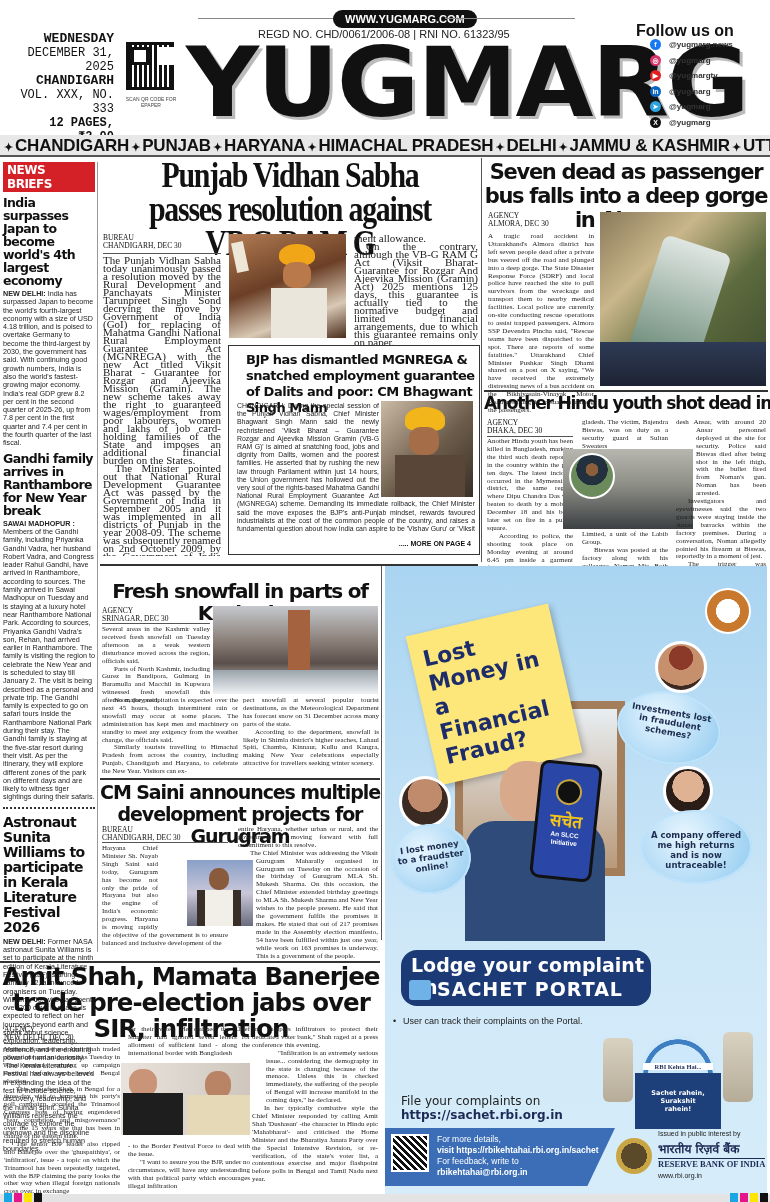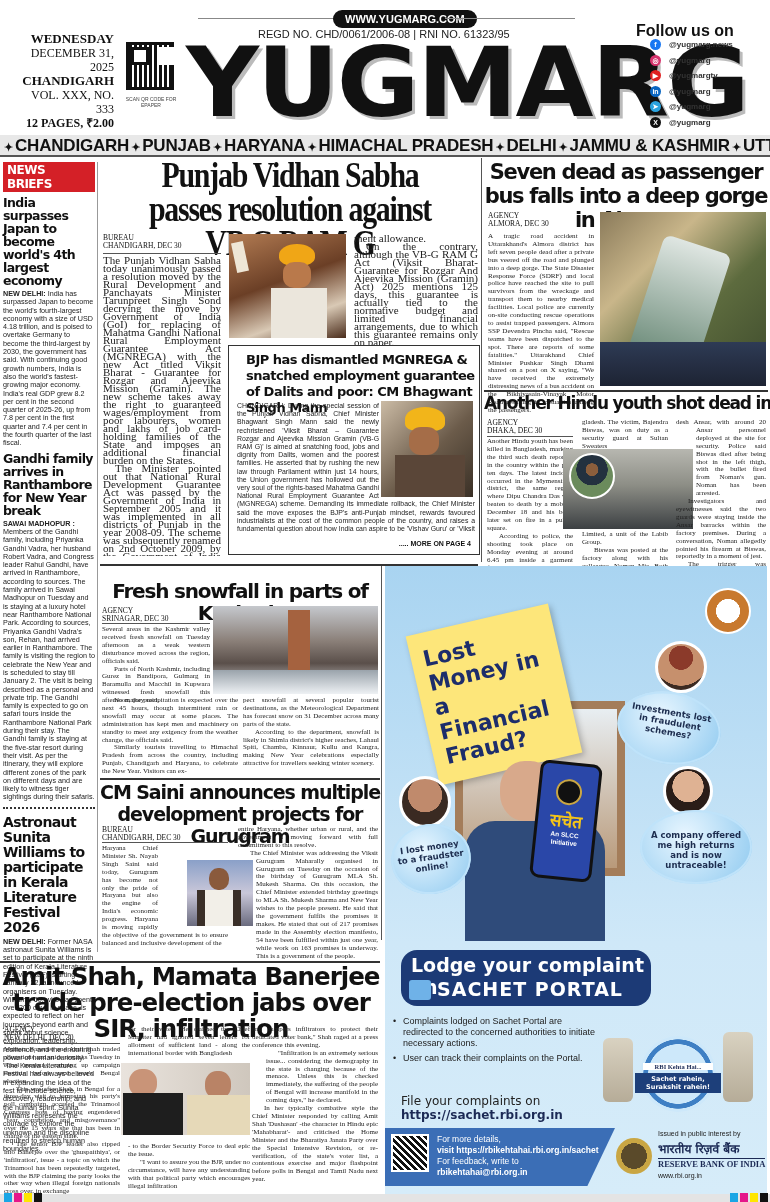--- a/index.html
+++ b/index.html
@@ -1,20 +1,20 @@
 <!DOCTYPE html>
 <html><head>
 <meta charset="utf-8">
 <style>
 *{box-sizing:border-box;margin:0;padding:0}
 body{width:770px;height:1202px;background:#fff;font-family:"Liberation Serif",serif;color:#111;overflow:hidden;position:relative}
 .abs{position:absolute}
 
 #mast{left:0;top:0;width:770px;height:138px}
-.dateblock{left:14px;top:32px;width:100px;text-align:right;font-family:Liberation Serif, serif;line-height:14px}
+.dateblock{left:14px;top:32px;width:100px;text-align:right;font-family:Liberation Mono, monospace;line-height:14px}
 .dateblock .b{font-weight:bold;font-size:13px}
 .dateblock .n{font-size:12px}
 .qr{left:126px;top:42px;width:48px;height:48px;background:
  repeating-linear-gradient(90deg,#111 0 3px,#fff 3px 5px),#111;border:3px solid #111}
 .qr:before{content:"";position:absolute;left:2px;top:2px;width:12px;height:12px;border:3px solid #111;background:#fff;box-shadow:28px 0 0 -0px #fff}
 .qrcap{left:124px;top:96px;width:54px;font-size:5px;text-align:center;color:#444;font-family:"Liberation Sans",sans-serif;line-height:6px}
 .url{left:333px;top:10px;height:18px;padding:0 12px;background:#111;color:#fff;border-radius:9px;font-family:"Liberation Sans",sans-serif;font-weight:bold;font-size:11px;line-height:18px}
 .urlline{top:18px;height:1px;background:#888}
 .regd{left:258px;top:28px;font-family:"Liberation Sans",sans-serif;font-size:11px;color:#222}
 .logo{left:186px;top:34px;width:440px;height:98px;font-family:"DejaVu Sans",sans-serif;font-weight:bold;font-size:96px;line-height:98px;letter-spacing:-2px;color:#111;text-shadow:3px 3px 0 #bbb;transform:scaleX(1.05);transform-origin:left}
@@ -230,21 +230,21 @@
   <p>The senior BJP leader also ripped into Banerjee over the 'ghuspaithiya', or 'infiltration', issue - a topic on which the Trinamool has been repeatedly targeted, with the BJP claiming the party looks the other way when illegal foreign nationals cross over, in exchange</p>
 </div>
 <div class="abs bodytxt" style="left:128px;top:1026px;width:122px;font-size:7px;line-height:7.9px">for their votes. He claimed the Chief Minister had ignored seven letters for allotment of sufficient land - along the international border with Bangladesh</div>
 <div class="abs photo" style="left:121px;top:1063px;width:129px;height:72px;background:linear-gradient(90deg,#e9e3dd,#cfc7bd)">
   <div class="abs" style="left:8px;top:6px;width:28px;height:28px;border-radius:45%;background:#c99478"></div>
   <div class="abs" style="left:2px;top:30px;width:60px;height:42px;background:#1e1e1e"></div>
   <div class="abs" style="left:84px;top:8px;width:26px;height:28px;border-radius:45%;background:#b98366"></div>
   <div class="abs" style="left:66px;top:32px;width:63px;height:40px;background:#e6d9b8"></div>
 </div>
 <div class="abs bodytxt" style="left:128px;top:1143px;width:122px;font-size:7px;line-height:7.9px">
-  <p class="first">- to the Border Security Force to deal epic the issue.</p>
+  <p class="first">- to the Border Festival Force to deal with the issue.</p>
   <p>"I want to assure you the BJP, under no circumstance, will have any understanding with that political party which encourages illegal infiltration</p>
 </div>
 <div class="abs bodytxt" style="left:252px;top:1026px;width:126px;font-size:7px;line-height:7.9px">
   <p class="first">and pampers infiltrators to protect their dedicated voter bank," Shah raged at a press conference this evening.</p>
   <p style="padding-left:14px">"Infiltration is an extremely serious issue... considering the demography in the state is changing because of the menace. Unless this is checked immediately, the suffering of the people of Bengal will increase manifold in the coming days," he declared.</p>
   <p>In her typically combative style the Chief Minister responded by calling Amit Shah 'Dushasan' -the character in Hindu epic 'Mahabharat'- and criticised the Home Minister and the Bharatiya Janata Party over the Special Intensive Revision, or re-verification, of the state's voter list, a contentious exercise and major flashpoint before polls in Bengal and Tamil Nadu next year.</p>
 </div>
 
 <div class="abs ad">
   <div class="abs" style="left:320px;top:22px;width:46px;height:46px;border-radius:50%;background:radial-gradient(#fff 0 40%,#c8792e 41%);border:2px solid #fff"></div>
@@ -265,31 +265,30 @@
   <div class="abs bubble" style="left:6px;top:258px;width:80px;height:70px;font-size:8.5px;line-height:10px;padding:18px 6px 0;transform:rotate(-8deg)">I lost money to a fraudster online!</div>
   <div class="abs face" style="left:278px;top:200px;width:50px;height:50px;background:radial-gradient(circle at 50% 40%,#dfb293 0 45%,#2a1d18 46%)"></div>
   <div class="abs bubble" style="left:255px;top:244px;width:112px;height:74px;font-size:8.5px;line-height:10px;padding:20px 8px 0">A company offered me high returns and is now untraceable!</div>
 
   <div class="abs portal" style="left:16px;top:384px;width:250px;height:56px">
     <div class="abs" style="left:10px;top:4px;font-size:19px;line-height:22px">Lodge your complaint on</div>
     <div class="abs" style="left:8px;top:30px;width:22px;height:20px;background:#6fb2e8;border-radius:3px"></div>
     <div class="abs" style="left:36px;top:27px;font-size:19px;line-height:24px;letter-spacing:1px">SACHET PORTAL</div>
   </div>
   <ul class="abs adlist" style="left:8px;top:450px;width:205px">
-    <li>Complaints lodged on Sachet Portal are redirected to the concerned authorities to initiate necessary actions.</li>
     <li>User can track their complaints on the Portal.</li>
   </ul>
   <div class="abs" style="left:16px;top:528px;font-family:'DejaVu Sans',sans-serif;font-size:12px;line-height:14px;color:#222">File your complaints on</div>
   <div class="abs" style="left:16px;top:542px;font-family:'DejaVu Sans',sans-serif;font-weight:bold;font-size:12px;line-height:14px;color:#1c2a55">https://sachet.rbi.org.in</div>
 
   <div class="abs" style="left:218px;top:472px;width:30px;height:64px;background:linear-gradient(#d9d2c1,#b6ac98);border-radius:6px"></div>
   <div class="abs" style="left:338px;top:466px;width:30px;height:70px;background:linear-gradient(#d9d2c1,#b6ac98);border-radius:6px"></div>
   <div class="abs" style="left:255px;top:470px;width:76px;height:76px;border-radius:50%;background:radial-gradient(#cde8fa 0 55%,#3e7fc4 56% 64%,#cde8fa 65%)"></div>
   <div class="abs" style="left:258px;top:497px;width:70px;font-family:'Liberation Serif',serif;font-weight:bold;font-size:6.5px;color:#1c2a55;text-align:center;background:#fff">RBI Kehta Hai...</div>
-  <div class="abs" style="left:250px;top:507px;width:86px;padding:2px;background:#1d3f7a;color:#fff;font-family:'DejaVu Sans',sans-serif;font-weight:bold;font-size:6.5px;line-height:8px;text-align:center">Sachet rahein, Surakshit rahein!</div>
+  <div class="abs" style="left:250px;top:507px;width:86px;padding:16px;background:#1d3f7a;color:#fff;font-family:'DejaVu Sans',sans-serif;font-weight:bold;font-size:6.5px;line-height:8px;text-align:center">Sachet rahein, Surakshit rahein!</div>
 
   <div class="abs footband" style="left:0;top:562px;width:230px;height:58px;clip-path:polygon(0 0,100% 0,88% 100%,0 100%)">
     <div class="abs" style="left:6px;top:6px;width:38px;height:38px;background:repeating-linear-gradient(45deg,#111 0 3px,#fff 3px 5px);border:2px solid #fff"></div>
     <div class="abs" style="left:52px;top:6px;width:170px">
       <div>For more details,</div>
       <div style="font-weight:bold">visit https://rbikehtahai.rbi.org.in/sachet</div>
       <div>For feedback, write to</div>
       <div style="font-weight:bold">rbikehtahai@rbi.org.in</div>
     </div>
   </div>

